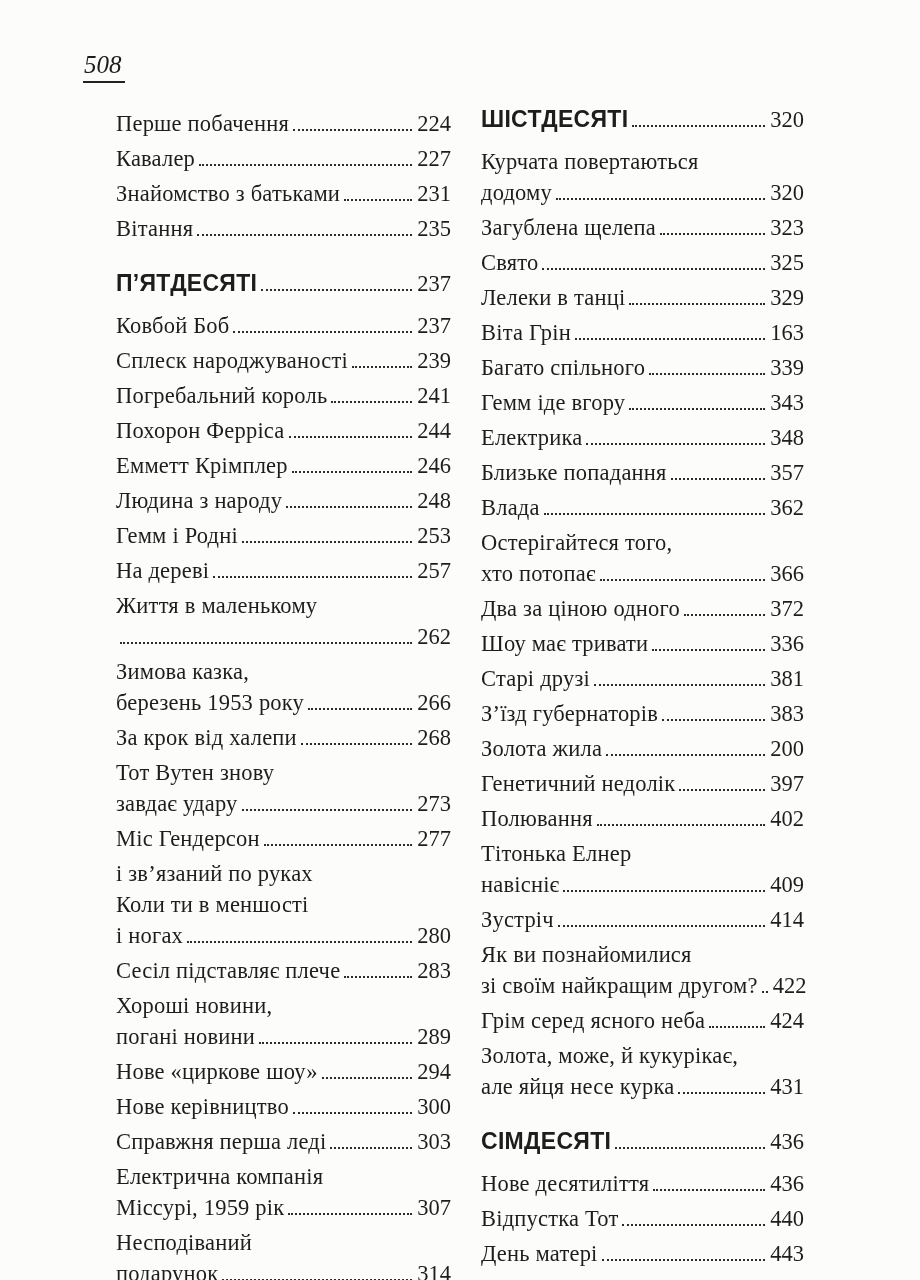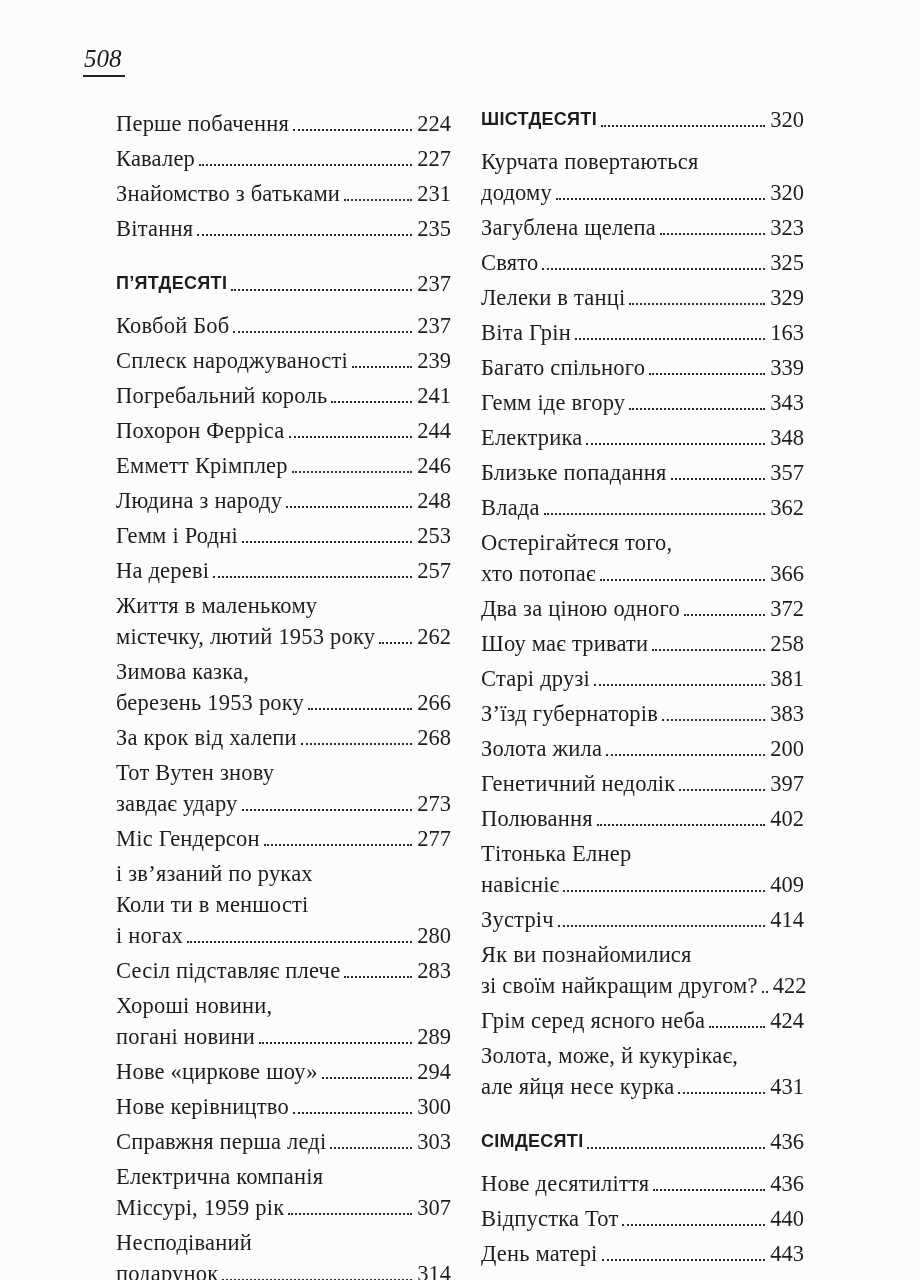--- a/index.html
+++ b/index.html
@@ -12,21 +12,21 @@
     width: 920px;
     height: 1280px;
     background: #fcfcfa;
     color: #1d1d1d;
     font-family: "Liberation Serif", serif;
     overflow: hidden;
   }
   .folio {
     position: absolute;
     left: 83px;
-    top: 44px;
+    top: 50px;
     font-style: italic;
     font-size: 25px;
     line-height: 30px;
     border-bottom: 2px solid #222;
     padding: 0 3px 1px 1px;
   }
   .toc {
     position: absolute;
     left: 112px;
     top: 104px;
@@ -67,21 +67,21 @@
   .toc-page {
     flex: 0 0 auto;
     margin-left: 1px;
   }
 
   .toc-heading { margin-top: 24px; margin-bottom: 11px; }
   .toc-col > .toc-heading:first-child { margin-top: 0; }
   .toc-heading .toc-title {
     font-family: "Liberation Sans", sans-serif;
     font-weight: 700;
-    font-size: 18px;
+    font-size: 23px;
     letter-spacing: 0.3px;
   }
 </style>
 </head>
 <body>
 
 <div class="page">
   <div class="folio">508</div>
 
   <div class="toc">
@@ -175,21 +175,20 @@
             <span class="toc-title">На дереві</span>
             <span class="toc-dots"></span>
             <span class="toc-page">257</span>
           </div>
         </div>
         <div class="toc-entry">
           <div class="toc-row">
             <span class="toc-title">Життя в маленькому</span>
           </div>
           <div class="toc-row">
-            <span class="toc-title">містечку, лютий 1953 року</span>
             <span class="toc-dots"></span>
             <span class="toc-page">262</span>
           </div>
         </div>
         <div class="toc-entry">
           <div class="toc-row">
             <span class="toc-title">Зимова казка,</span>
           </div>
           <div class="toc-row">
             <span class="toc-title">березень 1953 року</span>
@@ -395,21 +394,21 @@
           <div class="toc-row">
             <span class="toc-title">Два за ціною одного</span>
             <span class="toc-dots"></span>
             <span class="toc-page">372</span>
           </div>
         </div>
         <div class="toc-entry">
           <div class="toc-row">
             <span class="toc-title">Шоу має тривати</span>
             <span class="toc-dots"></span>
-            <span class="toc-page">258</span>
+            <span class="toc-page">336</span>
           </div>
         </div>
         <div class="toc-entry">
           <div class="toc-row">
             <span class="toc-title">Старі друзі</span>
             <span class="toc-dots"></span>
             <span class="toc-page">381</span>
           </div>
         </div>
         <div class="toc-entry">

